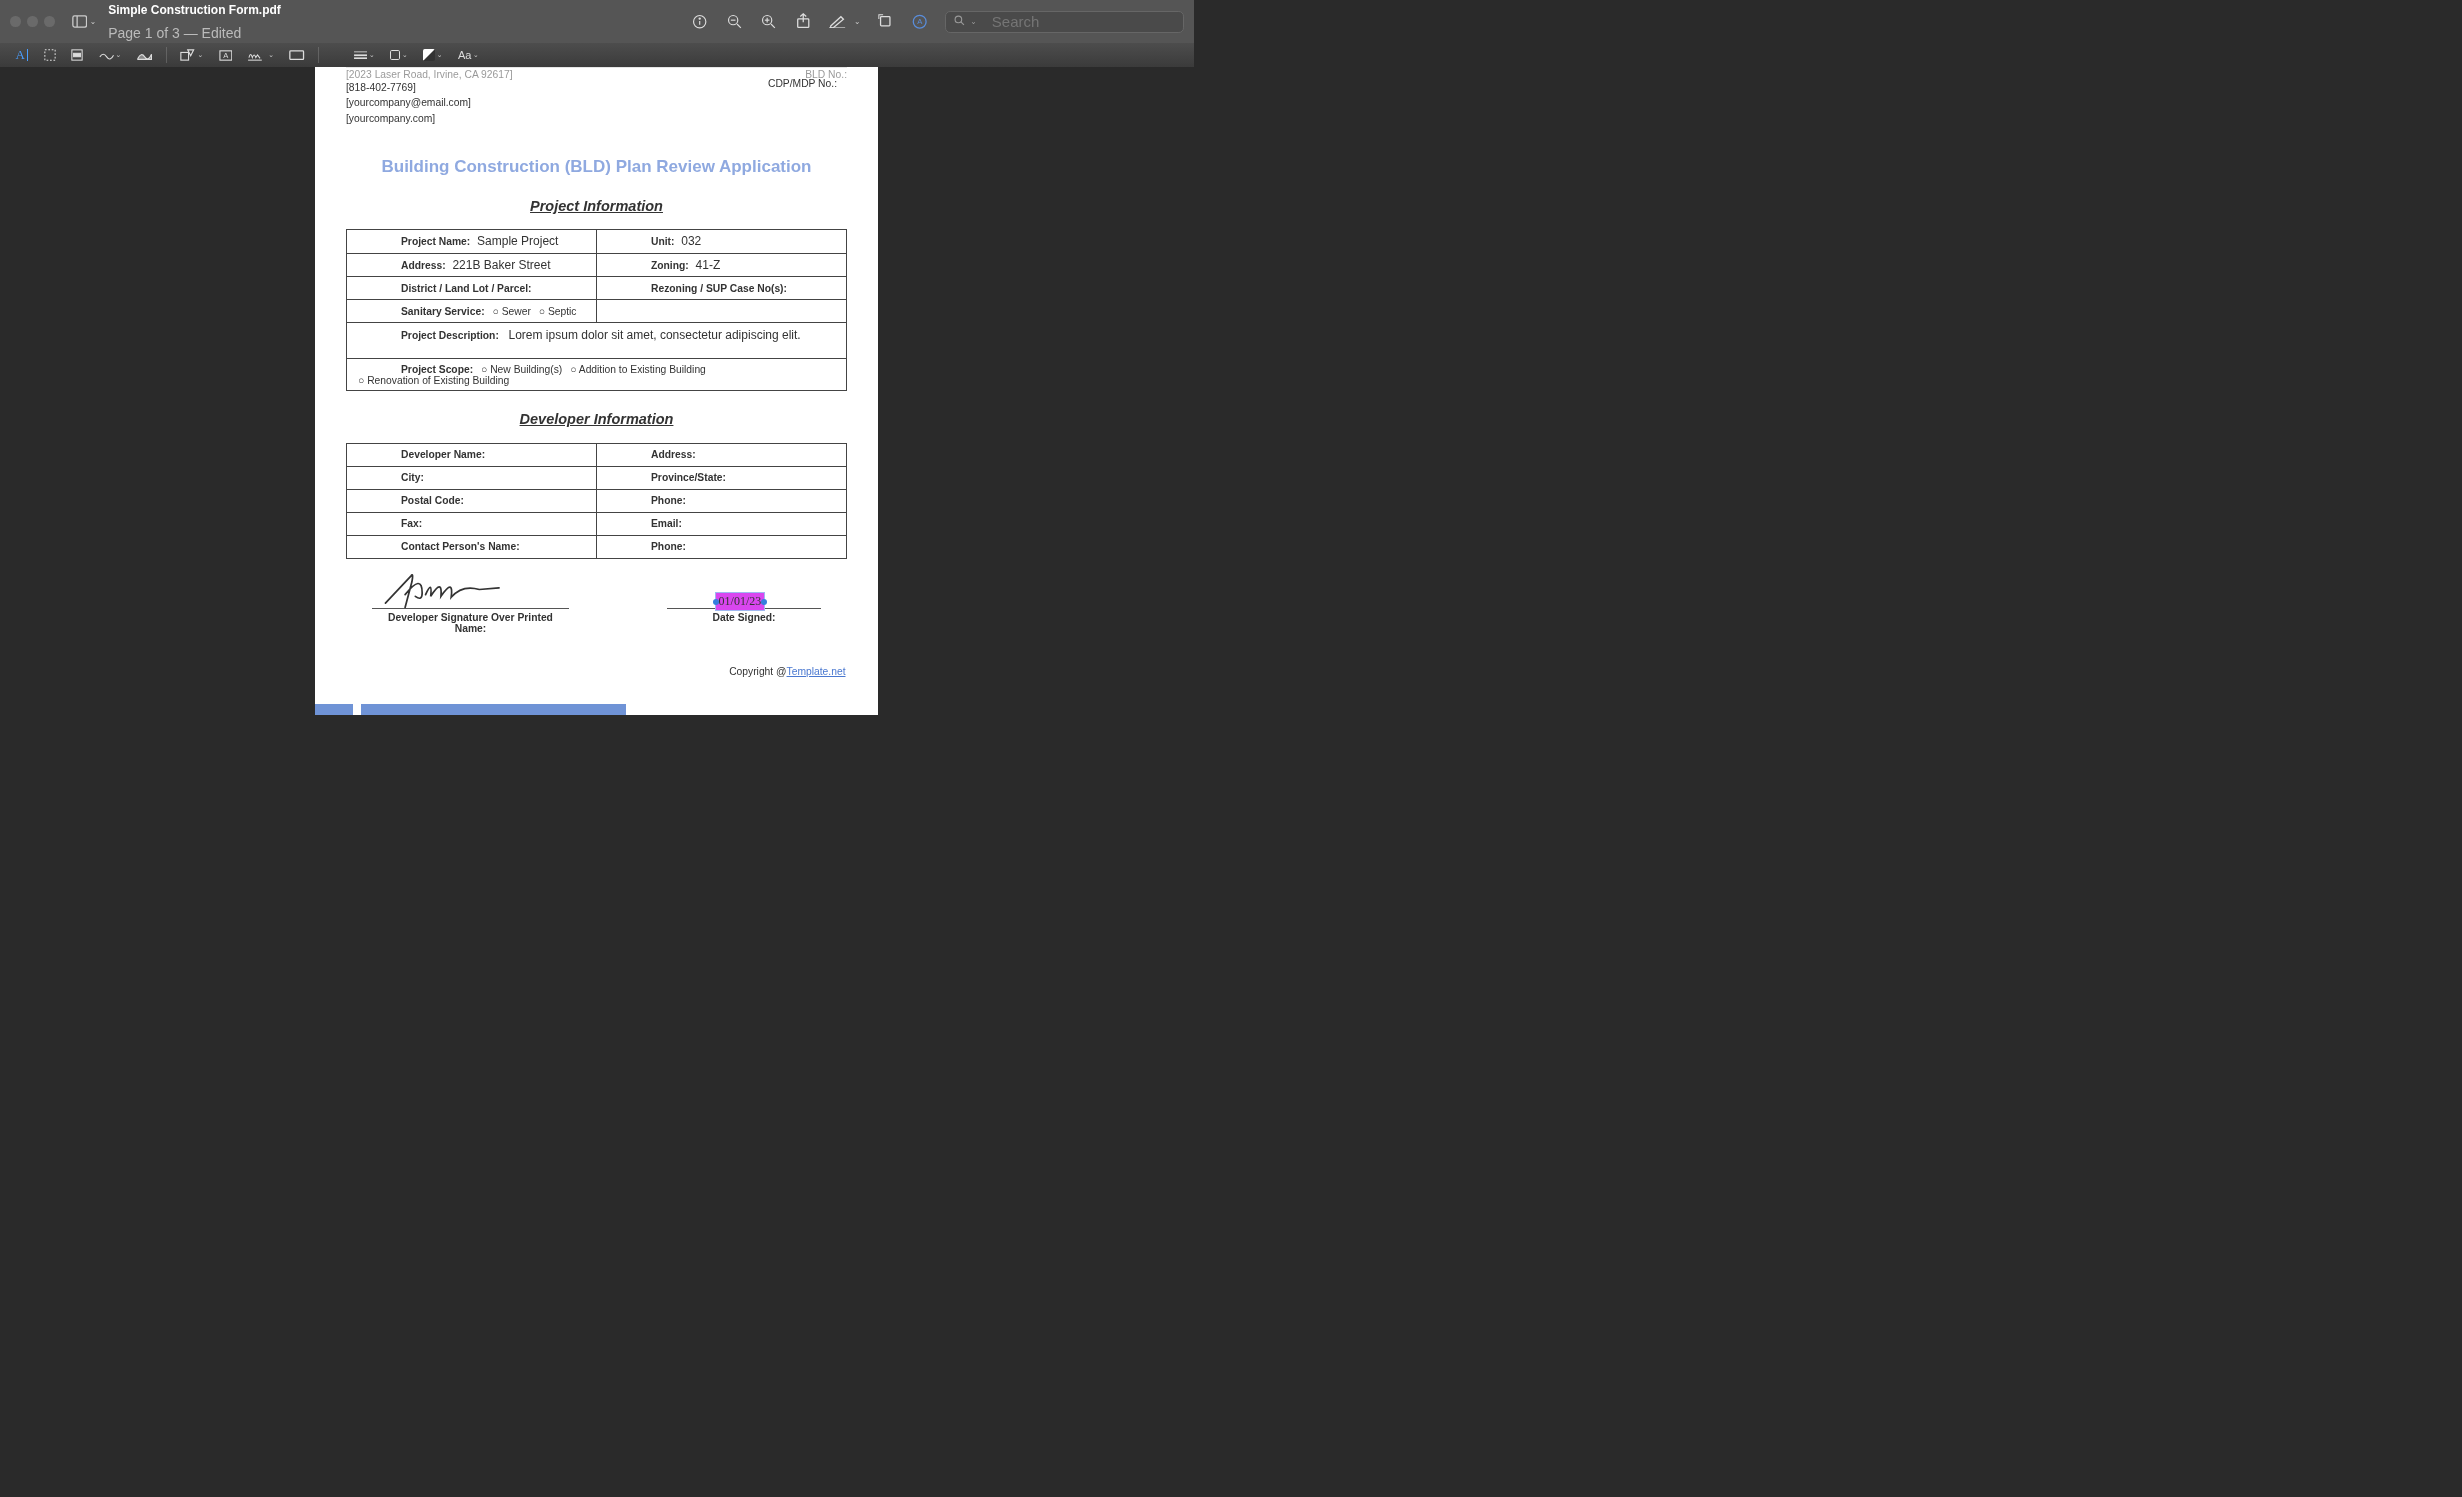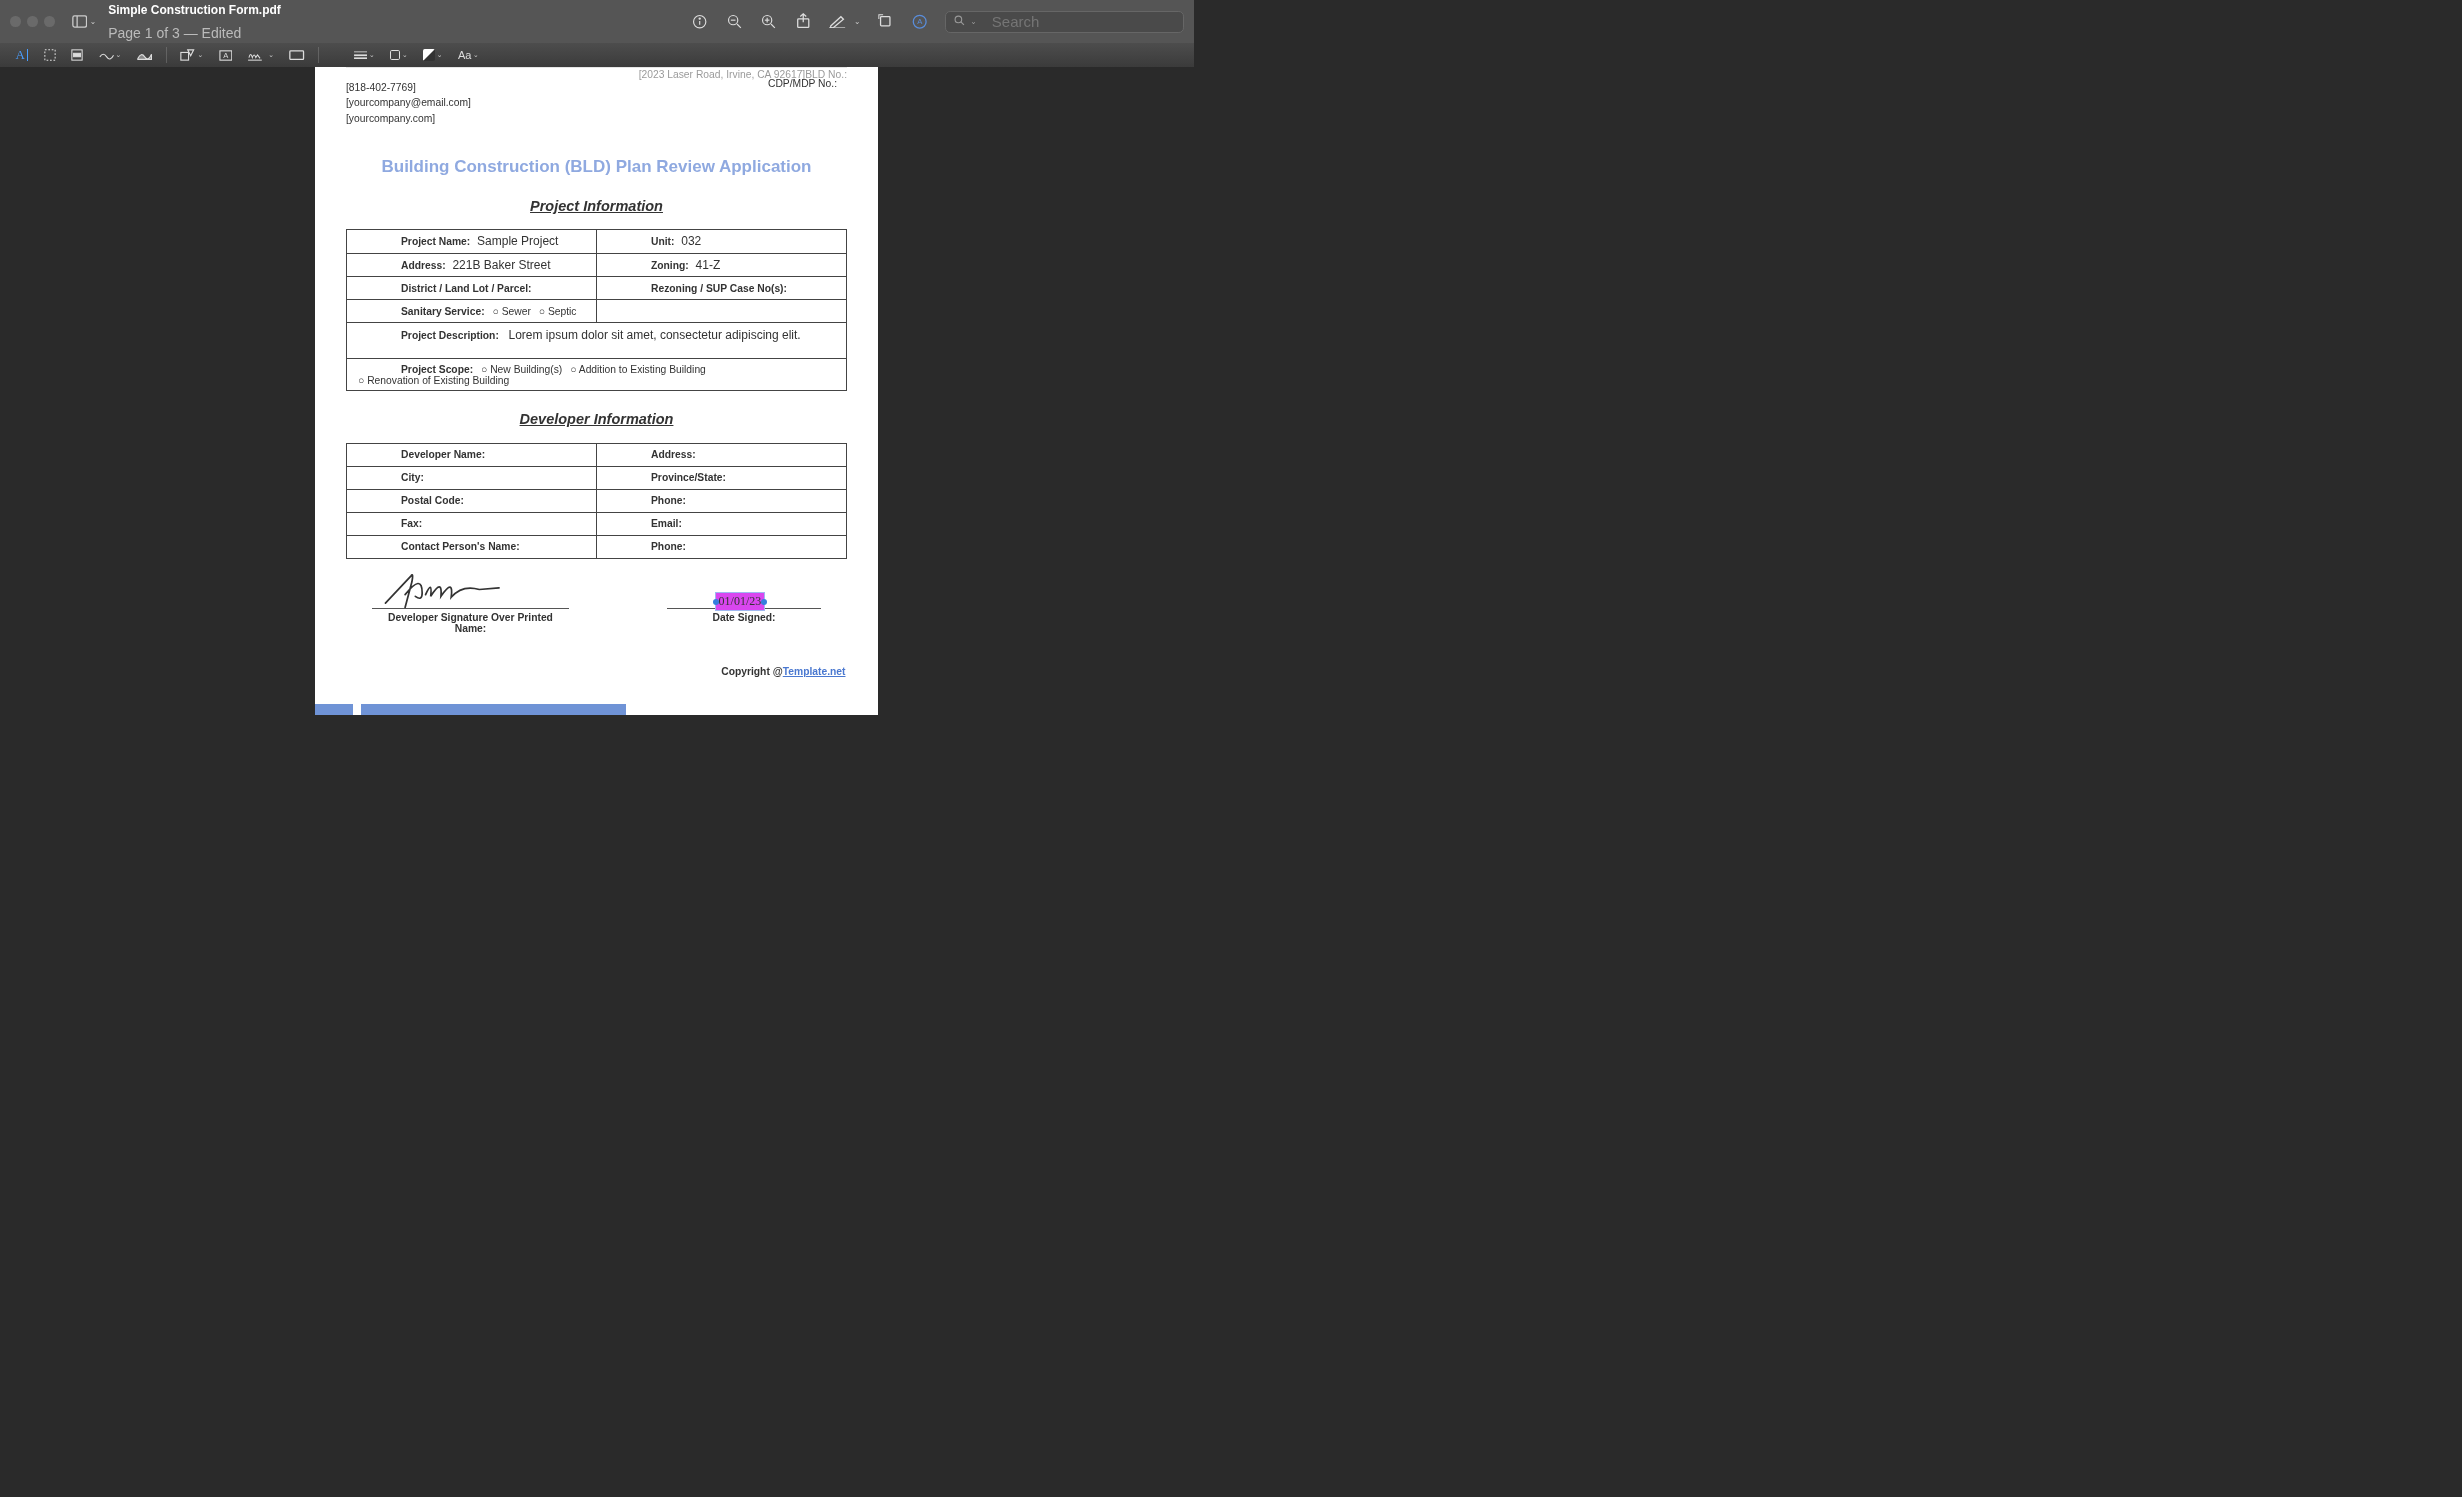--- a/index.html
+++ b/index.html
@@ -75,21 +75,21 @@
 .form-table td .lbl { font-weight:600;padding-left:48px; }
 .val { font-family:"Helvetica Neue", Helvetica, Arial; font-size:12px; font-weight:400; color:#333; margin-left:6.8px; }
 .scope-opt { margin-left:5.1px; display:inline-block; }
 .sig-row { display:flex; justify-content:space-between; margin-top:8.5px; }
 .sig-col { width:45%; text-align:center; }
 .sig-line { border-top:0.9px solid #555; margin-top:41px; }
 .sig-label { font-size:10.3px; font-weight:600; margin-top:2.6px; }
 .sig-svg { position:absolute; }
 .date-box { position:absolute; border:0.9px solid #a0b8f0; background:#d946ef; padding:0.9px 2.6px; font-family:"Helvetica Neue"; font-size:12px; }
 .sel-handle { width:6px; height:6px; background:#357edd; border-radius:50%; position:absolute; top:50%; transform:translateY(-50%); }
-.copyright { position:absolute; right:32.5px; bottom:38px; font-size:10.3px; font-weight:700; }
+.copyright { position:absolute; right:32.5px; bottom:38px; font-size:10.3px; font-weight:400; }
 .copyright a { color:#4a78d0; text-decoration:underline; }
 .footer-band { position:absolute; bottom:0; left:0; height:11px; width:38px; background:#6f93d6; }
 .footer-band2 { position:absolute; bottom:0; left:46px; height:11px; width:265px; background:#6f93d6; }
 </style>
 </head>
 <body>
 
 <div class="titlebar">
   <div class="traffic-lights">
     <div class="traffic-light"></div>
@@ -239,21 +239,21 @@
     <span class="tool-item">
         <span class="fill-box"></span>
         <span class="drop">⌄</span>
       </span>
     <span class="tool-item" style="font-size:11px;">Aa <span class="drop">⌄</span></span>
   </div>
 </div>
 
 <div class="content-area">
   <div class="page">
-    <div style="display:flex; justify-content:flex-end; font-size:10.3px; opacity:0.5; border-top:0.9px solid #ccc; padding-top:0.9px;">
+    <div style="display:flex; justify-content:space-between; font-size:10.3px; opacity:0.5; border-top:0.9px solid #ccc; padding-top:0.9px;">
       <span>[2023 Laser Road, Irvine, CA 92617]</span>
       <span>BLD No.:</span>
     </div>
     <div class="header-text">[818-402-7769]</div>
     <div class="right-num" style="top:11px;">CDP/MDP No.:</div>
     <div class="header-text">[yourcompany@email.com]</div>
     <div class="header-text">[yourcompany.com]</div>
 
     <div class="doc-title">Building Construction (BLD) Plan Review Application</div>
     <div class="section-hdr">Project Information</div>

